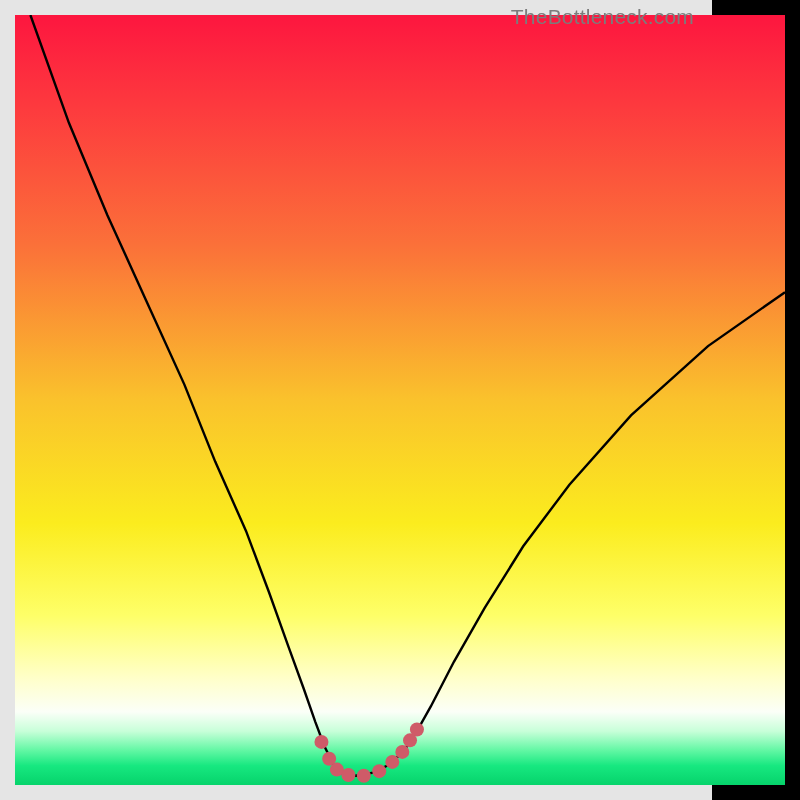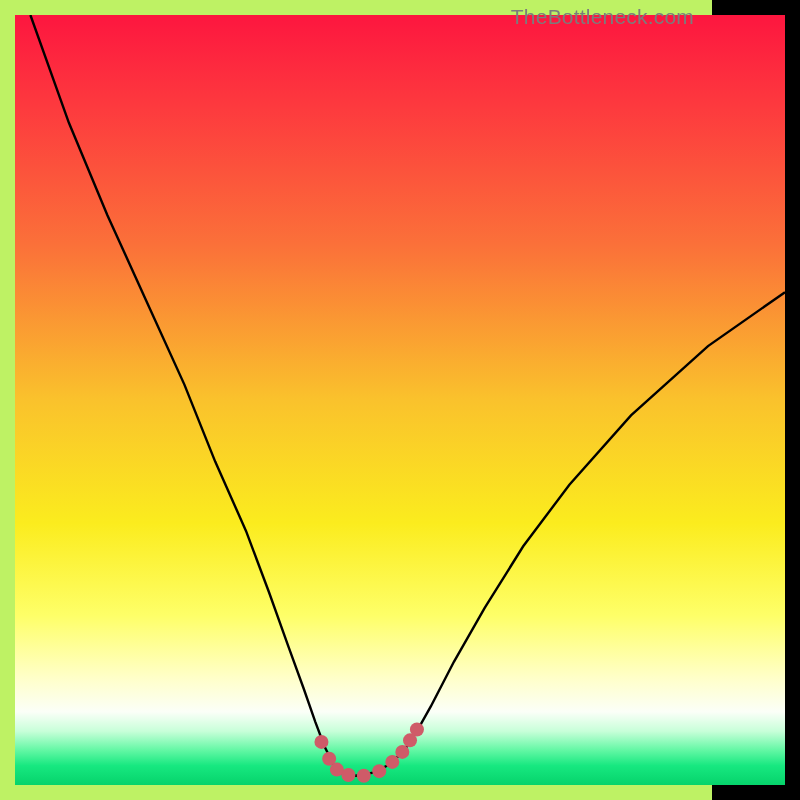--- a/index.html
+++ b/index.html
@@ -8,21 +8,21 @@
     width: 800px;
     height: 800px;
     background: #000;
     overflow: hidden;
     font-family: Arial, Helvetica, sans-serif;
   }
   .stage {
     position: relative;
     width: 712px;
     height: 800px;
-    background: #bef264;
+    background: #e5e5e5;
   }
   .plot {
     position: absolute;
     left: 15px;
     top: 15px;
     width: 770px;
     height: 770px;
   }
   .watermark {
     position: absolute;

